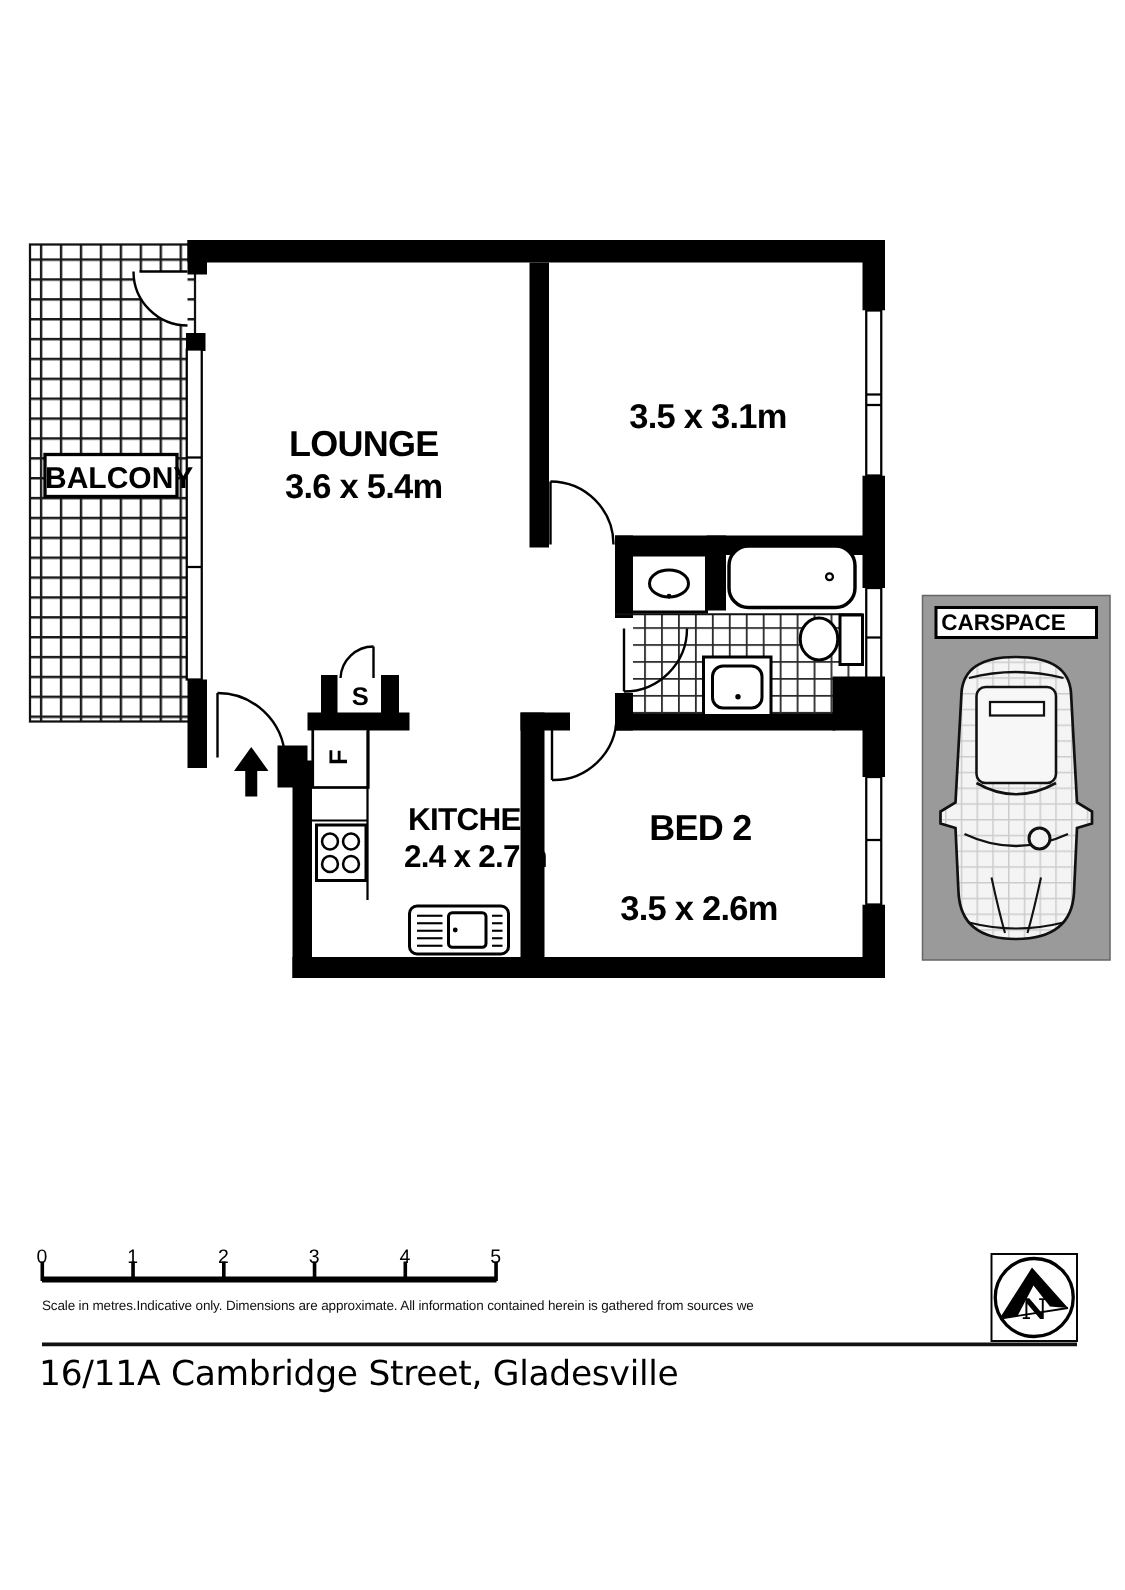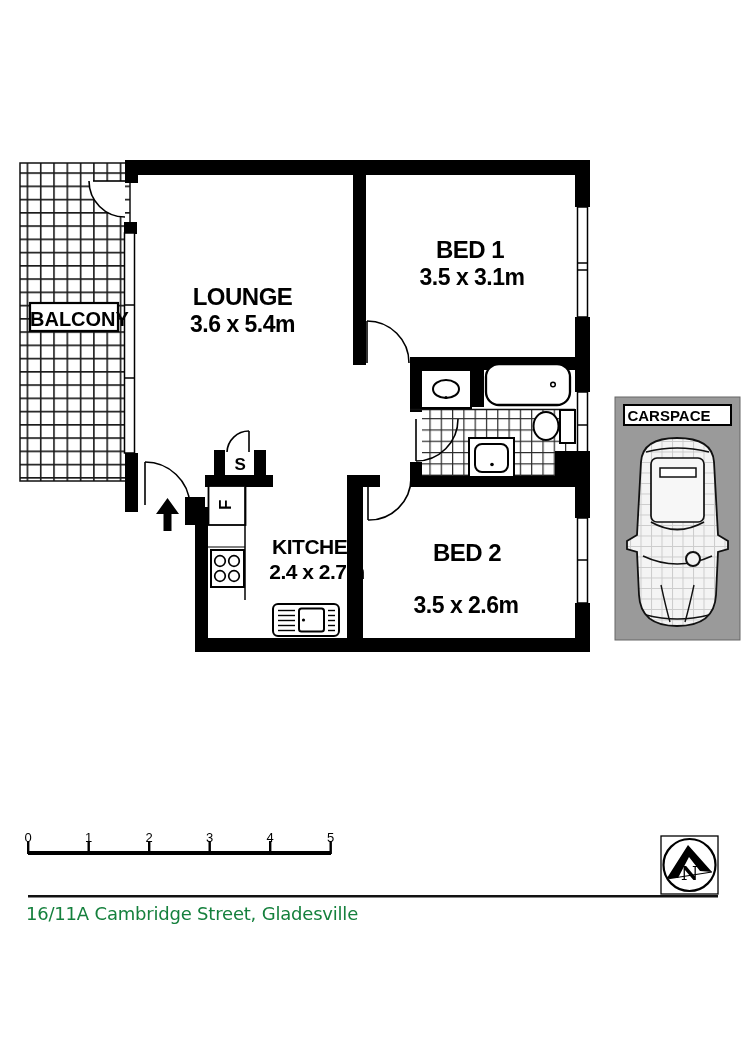--- a/index.html
+++ b/index.html
@@ -13,21 +13,21 @@
   .kitchen-size{font-size:21px;margin-left:17px;}
   .balcony-lbl{font-size:20px;letter-spacing:0px;}
   .carspace-lbl{font-size:15px;letter-spacing:0px;}
   .marker{font-size:17px;}
   .fridge{transform:rotate(-90deg);}
   .north{font-family:"DejaVu Serif",serif;font-size:19px;font-weight:bold;}
   .tick-num{font-size:13px;font-weight:normal;letter-spacing:0;}
   .disclaimer{position:absolute;left:28px;font-size:9px;font-weight:normal;
       letter-spacing:-0.1px;color:#111;white-space:nowrap;text-align:left;}
   .address{position:absolute;left:26px;top:903px;font-family:"DejaVu Sans",sans-serif;
-      font-size:18px;color:#15803d;letter-spacing:-0.2px;white-space:nowrap;}
+      font-size:23px;color:#000000;letter-spacing:-0.2px;white-space:nowrap;}
 </style>
 </head>
 <body>
 
 <div id="page">
 
 <svg id="plan-svg" width="750" height="1060" viewBox="0 0 750 1060">
   <defs>
     <pattern id="hatch" width="13.3" height="13.25" patternUnits="userSpaceOnUse">
       <path d="M13.3,0.8 H0 M0.8,0 V13.25" stroke="#1a1a1a" stroke-width="1.6" fill="none"></path>
@@ -207,21 +207,20 @@
     <path d="M 667,878 L 688,845 L 712,872 L 700,871 L 689,857 L 678,878 Z" fill="#000"></path>
     <line x1="667" y1="879" x2="712" y2="872" stroke="#000" stroke-width="1.2"></line>
   </g>
 </svg>
 
 <div class="lbl balcony-lbl" style="left:30px;top:309px;width:88px;">BALCONY</div>
 
 <div class="lbl room-name" style="left:160px;top:284px;width:165px;">LOUNGE</div>
 <div class="lbl room-dims" style="left:160px;top:312px;width:165px;">3.6 x 5.4m</div>
 
-<div class="lbl room-name" style="left:390px;top:237px;width:160px;">BED 1</div>
 <div class="lbl room-dims" style="left:392px;top:265px;width:160px;">3.5 x 3.1m</div>
 
 <div class="lbl kitchen-size" style="left:250px;top:536px;width:100px;">KITCHEN</div>
 <div class="lbl kitchen-size" style="left:250px;top:561px;width:100px;">2.4 x 2.7m</div>
 
 <div class="lbl room-name" style="left:387px;top:540px;width:160px;">BED 2</div>
 <div class="lbl room-dims" style="left:386px;top:593px;width:160px;">3.5 x 2.6m</div>
 
 <div class="lbl carspace-lbl" style="left:624px;top:408px;width:90px;">CARSPACE</div>
 
@@ -230,16 +229,17 @@
 
 <div class="lbl north" style="left:674px;top:864px;width:31px;">N</div>
 
 <div class="lbl tick-num" style="left:18px;top:831px;width:20px;">0</div>
 <div class="lbl tick-num" style="left:78.5px;top:831px;width:20px;">1</div>
 <div class="lbl tick-num" style="left:139px;top:831px;width:20px;">2</div>
 <div class="lbl tick-num" style="left:199.5px;top:831px;width:20px;">3</div>
 <div class="lbl tick-num" style="left:260px;top:831px;width:20px;">4</div>
 <div class="lbl tick-num" style="left:320.5px;top:831px;width:20px;">5</div>
 
+<div class="disclaimer" style="top:865px;">Scale in metres.Indicative only. Dimensions are approximate. All information contained herein is gathered from sources we</div>
 
 <div class="address">16/11A Cambridge Street, Gladesville</div>
 
 </div>
 
 </body></html>

